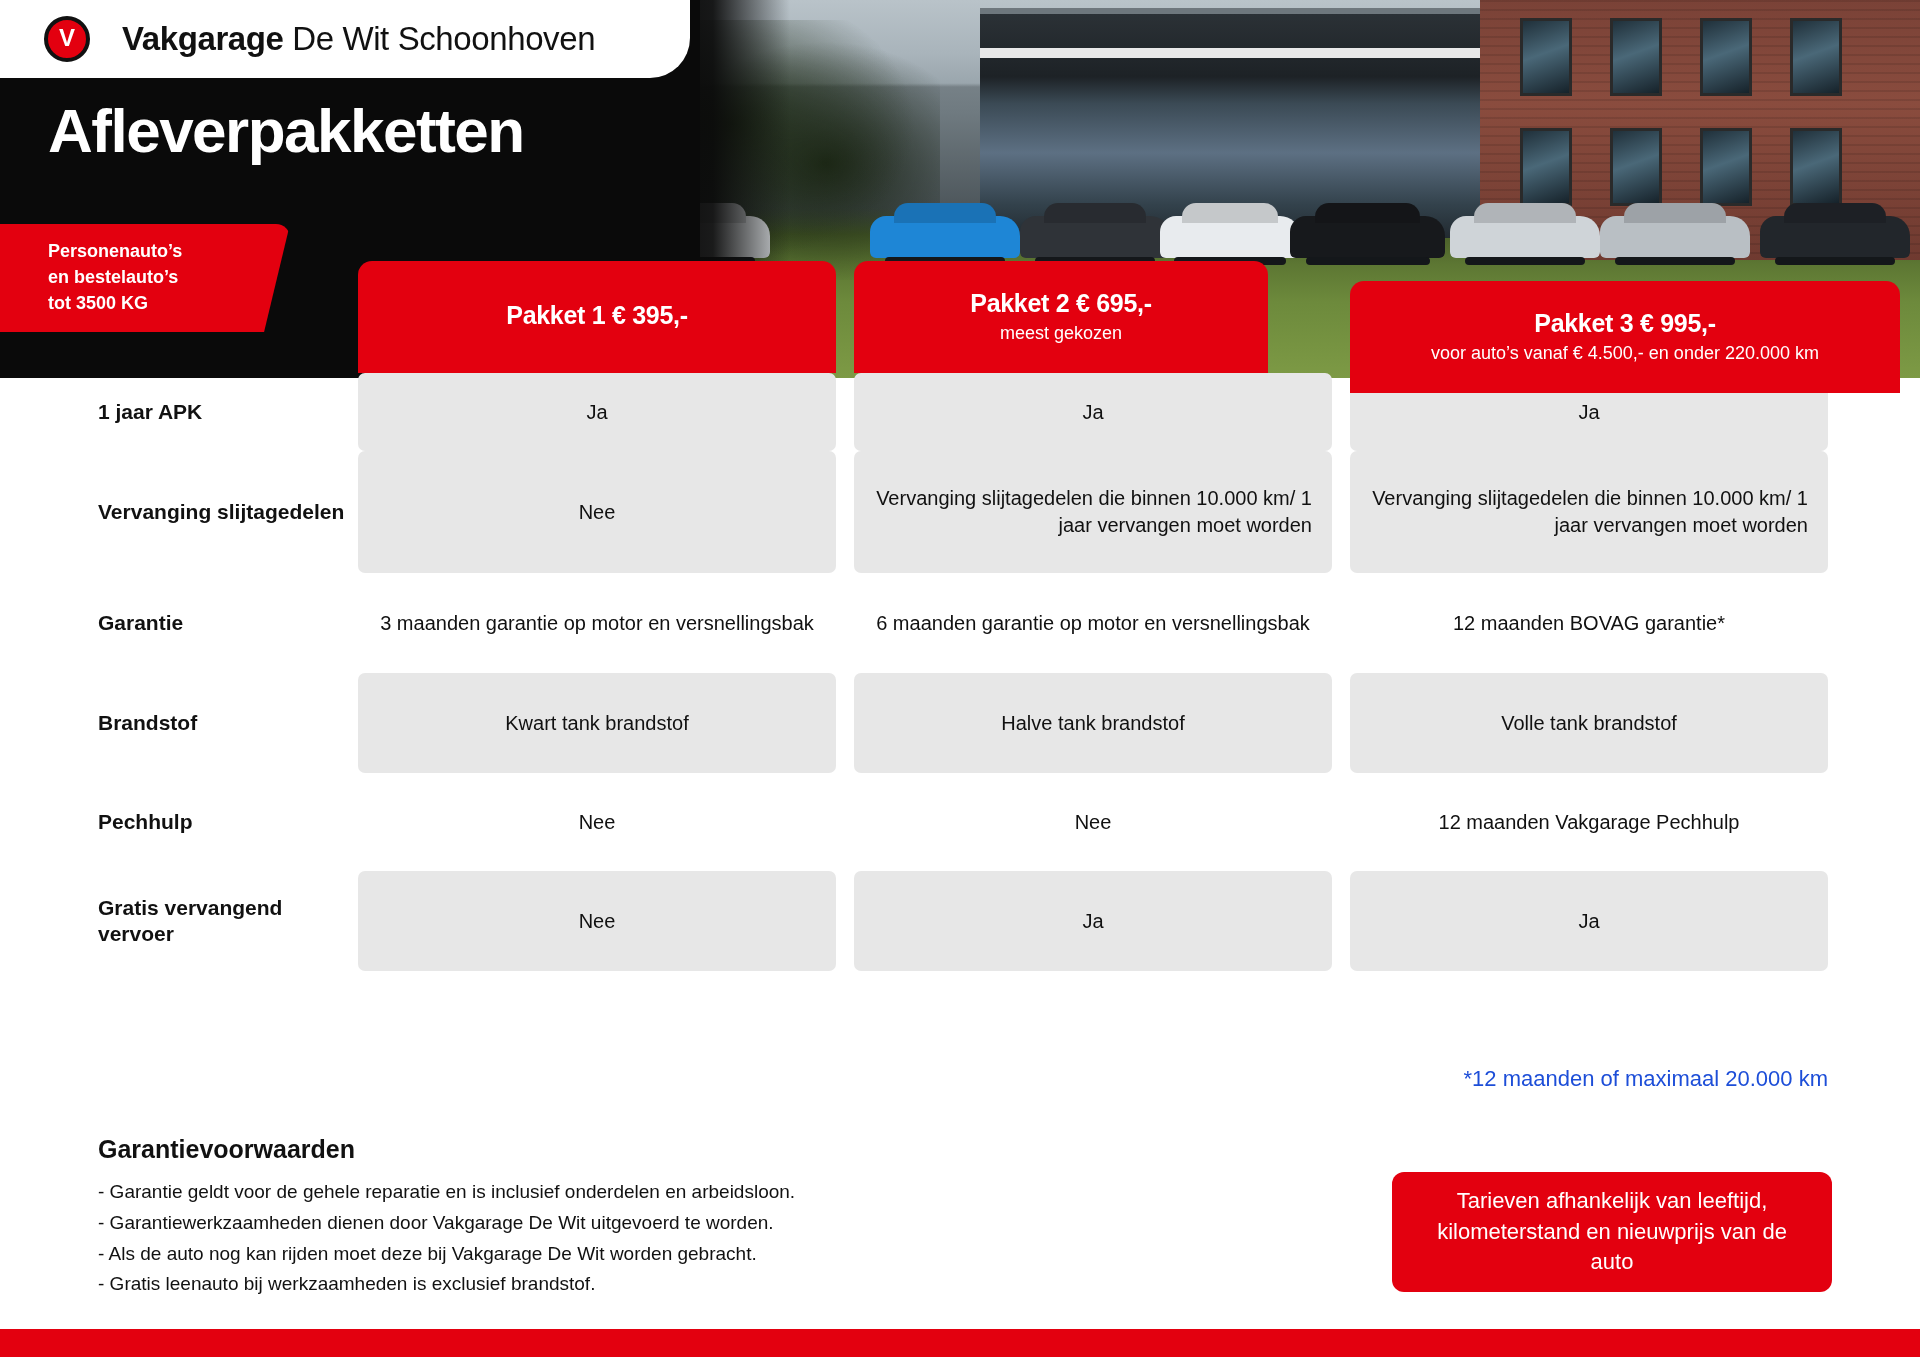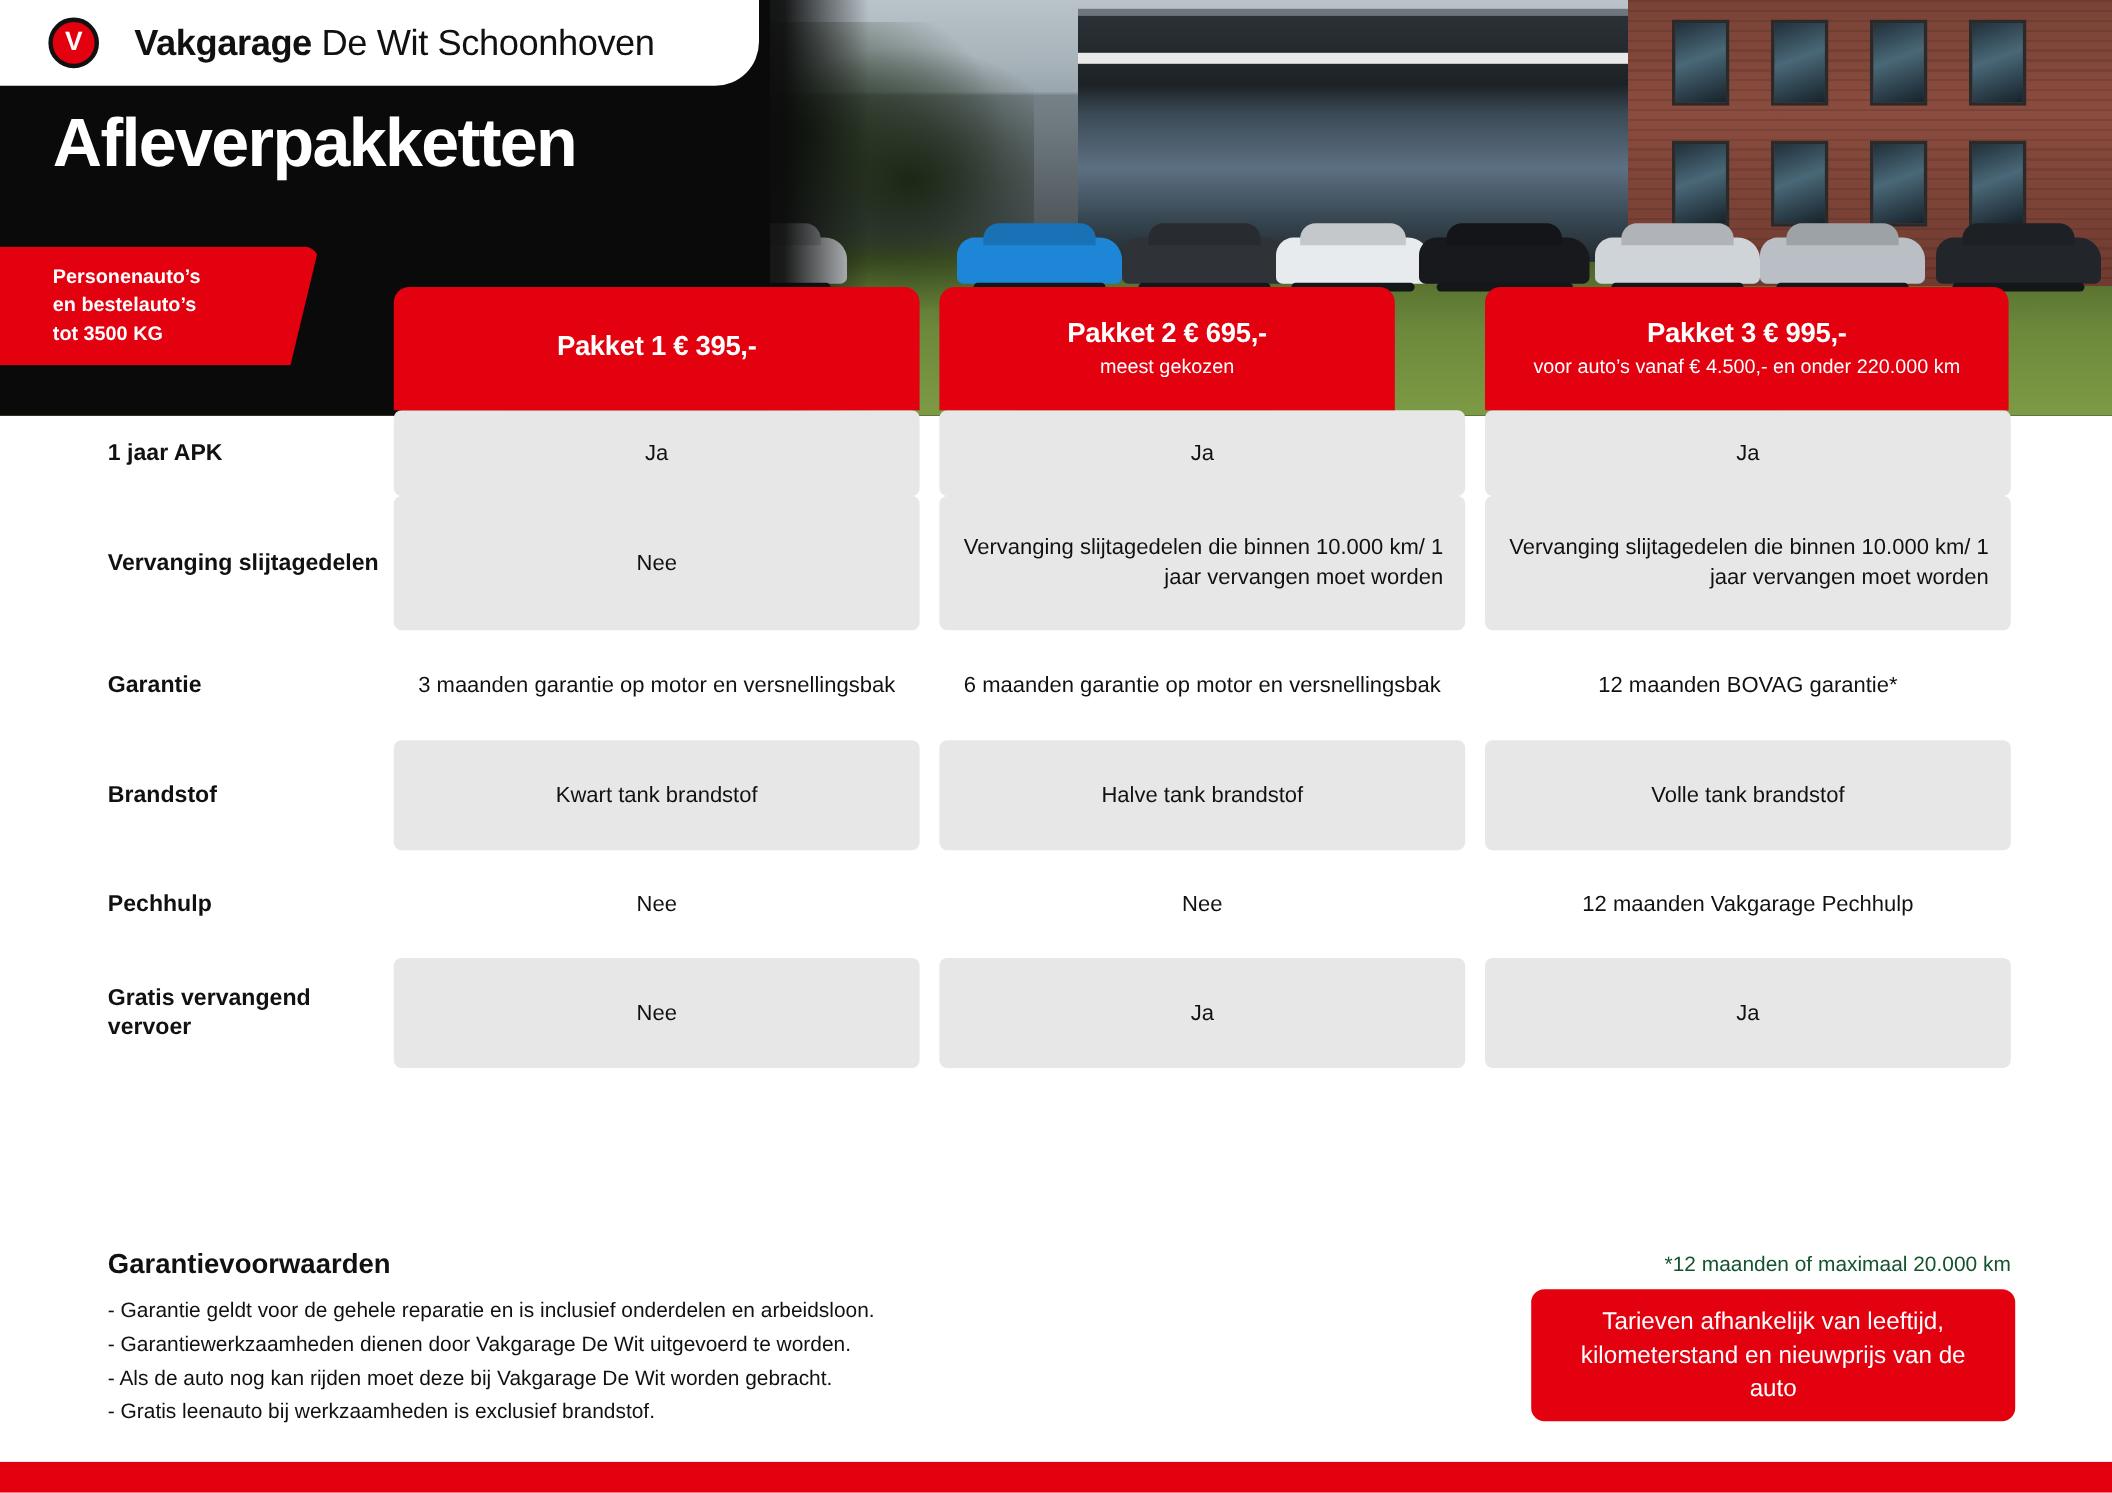--- a/index.html
+++ b/index.html
@@ -120,42 +120,42 @@
     position:absolute; top:0; height:112px;
     background:#e3000f; color:#fff;
     border-radius:14px 14px 0 0;
     display:flex; flex-direction:column; align-items:center; justify-content:center;
     text-align:center; padding:6px 18px;
   }
   .pkg-card .title{ font-size:25px; font-weight:bold; letter-spacing:-.3px; }
   .pkg-card .sub{ font-size:18px; font-weight:normal; margin-top:4px; line-height:1.25; }
   .pkg-card.p1{ left:358px; width:478px; }
   .pkg-card.p2{ left:854px; width:414px; }
-  .pkg-card.p3{ left:1350px; width:476px; }
+  .pkg-card.p3{ left:1350px; width:550px;margin-top:20px; }
 
   
   .table{ position:absolute; left:0; top:373px; width:1920px; }
   .trow{ position:relative; display:flex; align-items:stretch; }
   .trow .label{
     width:358px; flex:none; display:flex; align-items:center;
     padding-left:98px; padding-right:4px;
     font-size:21px; font-weight:bold; color:#111; line-height:1.22;
   }
   .cells{ display:flex; flex:1; gap:18px; padding-right:92px; }
   .cell{
     flex:1; display:flex; align-items:center; justify-content:center;
     text-align:right; font-size:20px; color:#111; line-height:1.35;
     padding:10px 20px; border-radius:7px;
   }
   .trow.shade .cell{ background:#e7e7e7; }
 
   
   .footnote{
-    position:absolute; right:92px; top:1139px;
-    font-size:19px; color:#14532d;
+    position:absolute; right:92px; top:1066px;
+    font-size:22px; color:#1d4ed8;
   }
 
   
   .terms{ position:absolute; left:98px; top:1135px; width:980px; }
   .terms h3{ font-size:25px; font-weight:bold; color:#111; margin-bottom:13px; }
   .terms li{ list-style:none; font-size:19px; color:#111; line-height:1.62; }
 
   .note-box{
     position:absolute; left:1392px; top:1172px; width:440px; height:120px;
     background:#e3000f; color:#fff; border-radius:12px;

